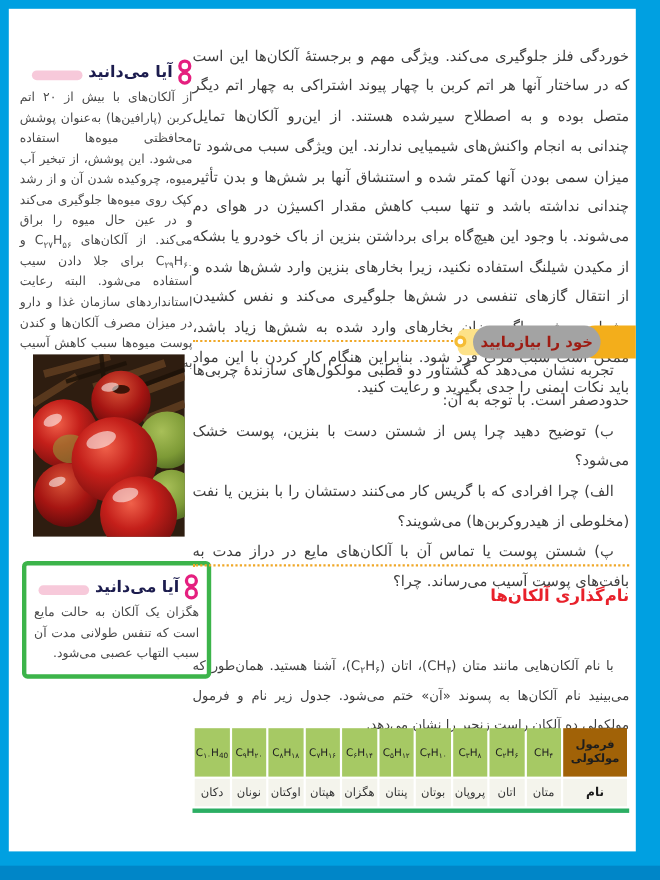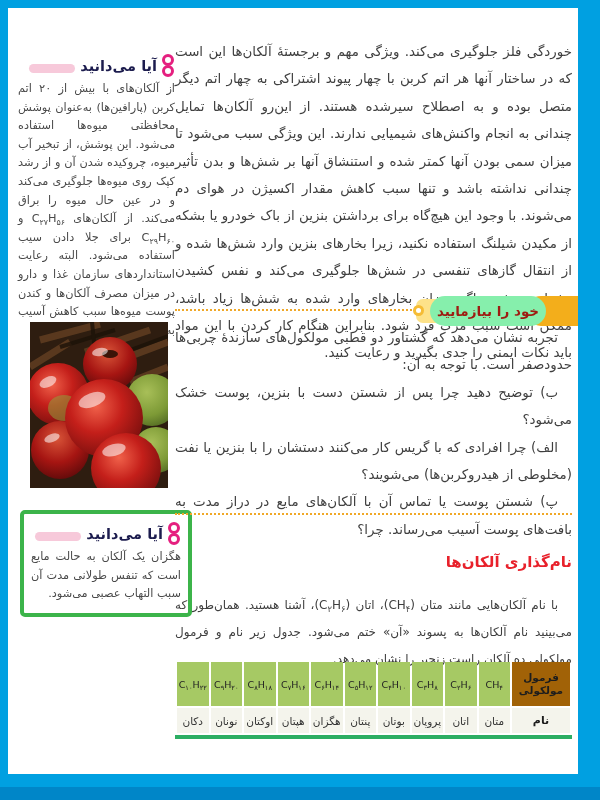--- a/index.html
+++ b/index.html
@@ -47,38 +47,38 @@
 
   
   .main-col{position:absolute;left:167px;top:0;width:397px;}
   .intro{position:absolute;top:30px;left:0;width:397px;
     font-size:13.4px;line-height:27.4px;}
 
   .selftest-badge{position:absolute;top:287px;left:0;width:397px;height:32px;}
   .badge-gold{position:absolute;right:-6px;top:1px;width:52px;height:30px;
     background:#f3ae1b;border-radius:15px 0 0 15px;}
   .badge-pill{position:absolute;right:26px;top:1px;width:116px;height:30px;
-    background:#86efac;border-radius:15px;z-index:2;
+    background:#a3a3a3;border-radius:15px;z-index:2;
     display:flex;align-items:center;justify-content:center;}
   .badge-pill span{font-weight:bold;font-size:13.5px;color:#9e1b12;direction:rtl;}
   .badge-tab{position:absolute;right:130px;top:4px;width:26px;height:24px;
     background:#fde289;border-radius:7px;z-index:1;}
   .badge-ring{position:absolute;right:148px;top:10px;width:11px;height:11px;
     border:3px solid #f5bc35;border-radius:50%;background:#fff;z-index:3;box-sizing:border-box;}
   .badge-dots{position:absolute;left:0;top:14px;width:245px;height:0;
     border-top:2.5px dotted #f0a828;}
 
   .selftest-body{position:absolute;top:316px;left:0;width:397px;
     font-size:13.4px;line-height:27.4px;}
   .selftest-body p{margin:0;text-indent:14px;}
 
   .dotted-sep{position:absolute;top:505px;left:0;width:397px;height:0;
     border-top:2.5px dotted #f0a828;}
 
-  .naming-heading{position:absolute;top:545px;left:0;width:397px;direction:rtl;
+  .naming-heading{position:absolute;top:524px;left:0;width:397px;direction:rtl;
     font-weight:bold;font-size:15px;color:#e8212b;}
   .naming-par{position:absolute;top:584px;left:0;width:397px;
     font-size:12px;line-height:27.2px;text-indent:14px;}
 
   
   .table-wrap{position:absolute;top:652px;left:0;width:397px;}
   table.alkanes{border-collapse:separate;border-spacing:2px;width:397px;table-layout:fixed;direction:rtl;}
   table.alkanes td{padding:0;text-align:center;vertical-align:middle;}
   td.fcell{background:#a6c964;height:44px;font-size:9.5px;color:#222;}
   td.ncell{background:#f4f4ec;height:25px;font-size:10.5px;color:#333;}
@@ -210,21 +210,21 @@
             <td class="fhead">فرمول مولکولی</td>
           <td class="fcell"><span class="chem" dir="ltr">CH<sub>۴</sub></span></td>
               <td class="fcell"><span class="chem" dir="ltr">C<sub>۲</sub>H<sub>۶</sub></span></td>
               <td class="fcell"><span class="chem" dir="ltr">C<sub>۳</sub>H<sub>۸</sub></span></td>
               <td class="fcell"><span class="chem" dir="ltr">C<sub>۴</sub>H<sub>۱۰</sub></span></td>
               <td class="fcell"><span class="chem" dir="ltr">C<sub>۵</sub>H<sub>۱۲</sub></span></td>
               <td class="fcell"><span class="chem" dir="ltr">C<sub>۶</sub>H<sub>۱۴</sub></span></td>
               <td class="fcell"><span class="chem" dir="ltr">C<sub>۷</sub>H<sub>۱۶</sub></span></td>
               <td class="fcell"><span class="chem" dir="ltr">C<sub>۸</sub>H<sub>۱۸</sub></span></td>
               <td class="fcell"><span class="chem" dir="ltr">C<sub>۹</sub>H<sub>۲۰</sub></span></td>
-              <td class="fcell"><span class="chem" dir="ltr">C<sub>۱۰</sub>H<sub>۲۲</sub></span></td>
+              <td class="fcell"><span class="chem" dir="ltr">C<sub>۱۰</sub>H<sub>40</sub></span></td>
             </tr>
           <tr>
             <td class="nhead">نام</td>
           <td class="ncell">متان</td>
               <td class="ncell">اتان</td>
               <td class="ncell">پروپان</td>
               <td class="ncell">بوتان</td>
               <td class="ncell">پنتان</td>
               <td class="ncell">هگزان</td>
               <td class="ncell">هپتان</td>

